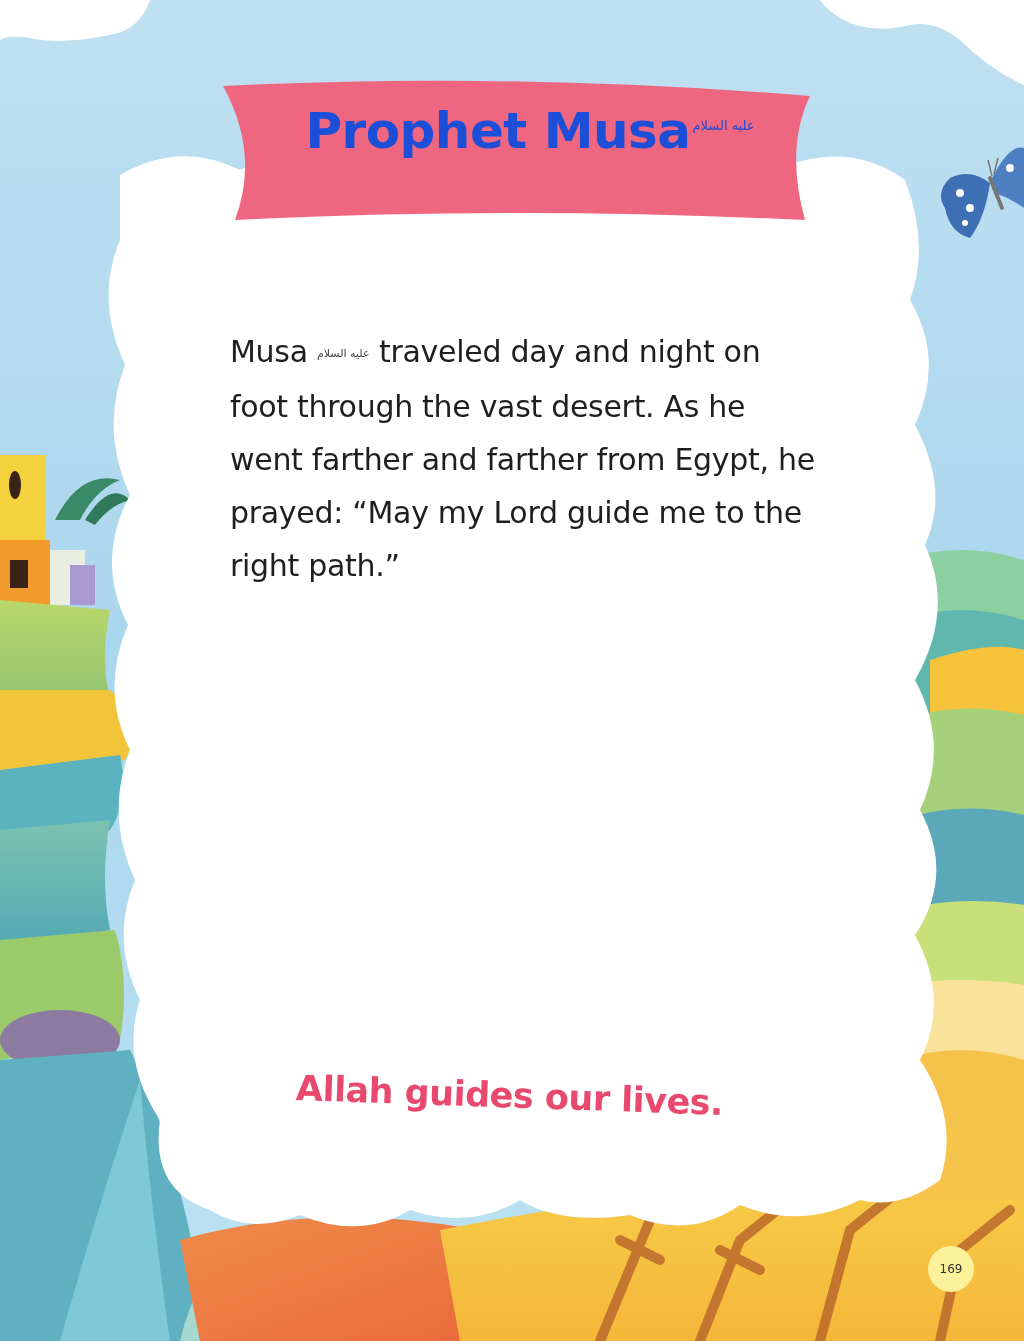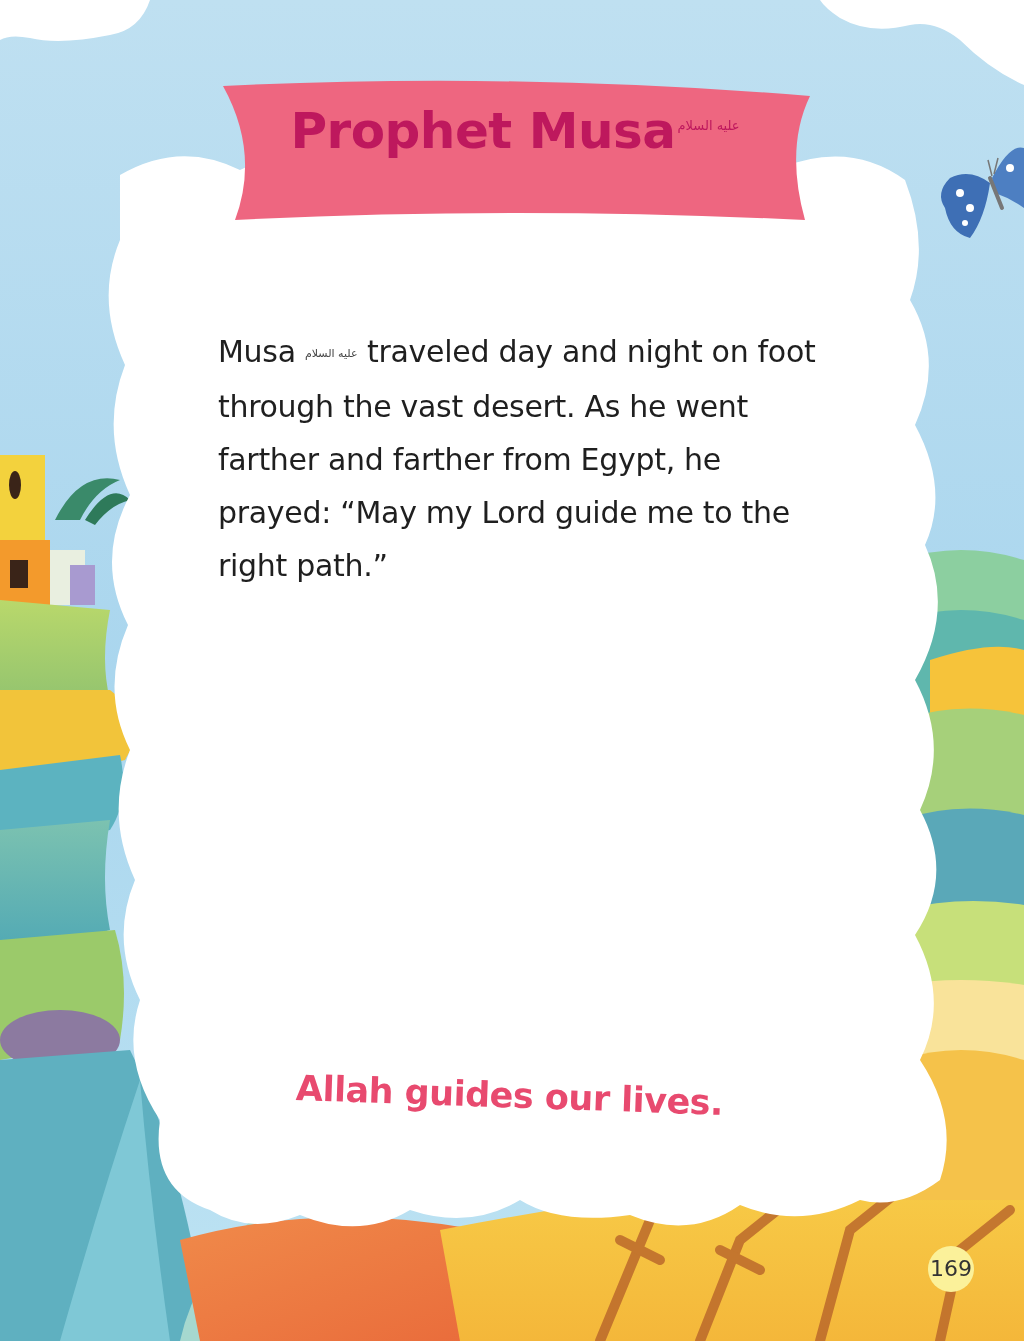--- a/index.html
+++ b/index.html
@@ -2,28 +2,28 @@
 <html><head>
 <meta charset="utf-8">
 <style>
   html, body { margin: 0; padding: 0; }
   body { width: 1024px; height: 1341px; overflow: hidden; position: relative; background: #cfe6f3; font-family: "DejaVu Sans", sans-serif; }
   .page { position: absolute; left: 0; top: 0; width: 1024px; height: 1341px; overflow: hidden; }
   .bg-svg { position: absolute; left: 0; top: 0; width: 1024px; height: 1341px; }
   .panel-svg { position: absolute; left: 0; top: 0; width: 1024px; height: 1341px; }
   .banner { position: absolute; left: 215px; top: 78px; width: 600px; height: 160px; }
   .banner svg { position: absolute; left: 0; top: 0; }
-  .banner-title { position: absolute; left: 0; top: 22px; width: 600px; text-align: center; color: #be185d; font-family: "DejaVu Sans", sans-serif; font-weight: bold; font-size: 50px; line-height: 62px; letter-spacing: -0.5px; }
+  .banner-title { position: absolute; left: 15px; top: 22px; width: 600px; text-align: center; color: #1d4ed8; font-family: "DejaVu Sans", sans-serif; font-weight: bold; font-size: 50px; line-height: 62px; letter-spacing: -0.5px; }
   .banner-title .line { display: block; }
   .honorific { font-size: 13px; vertical-align: super; line-height: 1; margin-left: 2px; font-weight: normal; }
   .body-text { position: absolute; left: 218px; top: 325px; width: 600px; color: #1f1f1f; font-family: "DejaVu Sans", sans-serif; font-size: 30px; line-height: 53px; letter-spacing: -0.3px; }
-  .body-text p { margin: 0 0 10px 0; }
+  .body-text p { margin: 0 0 10px 12px; }
   .body-text .honorific-inline { font-size: 11px; vertical-align: middle; color: #444; }
   .moral { position: absolute; left: 296px; top: 1068px; color: #e84a6f; font-family: "DejaVu Sans", sans-serif; font-weight: bold; font-size: 35px; transform: rotate(2deg); transform-origin: left center; letter-spacing: -0.5px; }
-  .page-number { position: absolute; left: 928px; top: 1246px; width: 46px; height: 46px; border-radius: 50%; background: #fbf19a; color: #333; font-family: "DejaVu Sans", sans-serif; font-size: 22px; line-height: 46px; text-align: center; }
+  .page-number { position: absolute; left: 928px; top: 1246px; width: 46px; height: 46px; border-radius: 50%; background: #fbf19a; color: #333; font-family: "DejaVu Sans", sans-serif; font-size: 12px; line-height: 46px; text-align: center; }
   .butterfly { position: absolute; left: 930px; top: 138px; width: 94px; height: 110px; }
 </style>
 </head>
 <body>
 
 <div class="page">
 
   <svg class="bg-svg" viewBox="0 0 1024 1341" xmlns="http://www.w3.org/2000/svg">
     <defs>
       <linearGradient id="sky" x1="0" y1="0" x2="0" y2="1">

